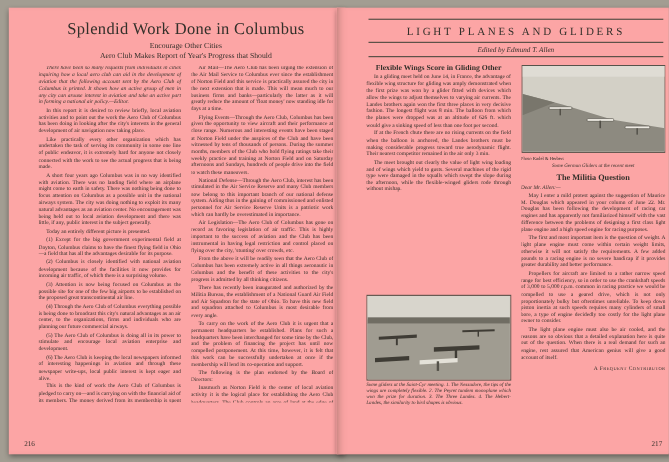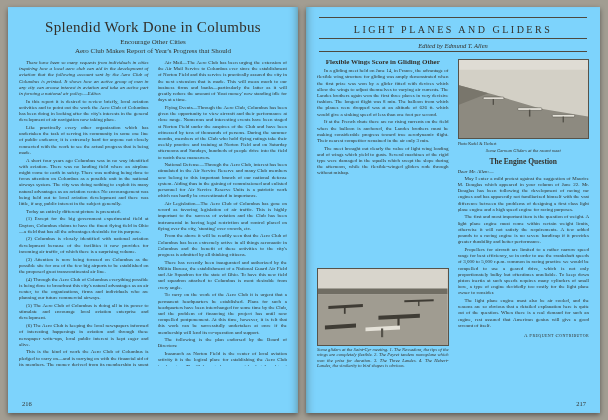--- a/index.html
+++ b/index.html
@@ -5,22 +5,23 @@
   html,body{margin:0;padding:0;}
   body{
     width:608px;height:420px;overflow:hidden;
     background:#a29d92;
     font-family:"Liberation Serif","DejaVu Serif",serif;
     color:#33302a;
   }
   .spread{position:relative;width:608px;height:420px;}
   .page{
     position:absolute;top:7px;bottom:7px;
-    background:#7dd3fc;
+    background:#fca5a5;
     box-shadow:0 2px 5px rgba(0,0,0,.45);
+    padding-left:16px;
   }
   .page.left{left:8px;width:290px;box-shadow:0 2px 5px rgba(0,0,0,.45), inset -7px 0 9px -7px rgba(60,50,30,.5);}
   .page.right{left:306px;width:294px;box-shadow:0 2px 5px rgba(0,0,0,.45), inset 7px 0 9px -7px rgba(60,50,30,.5);}
 
   
   .lp-title{font-size:15px;text-align:center;margin:12px 8px 2px;font-weight:normal;letter-spacing:.3px;}
   .lp-sub{font-size:7px;text-align:center;line-height:8.5px;}
   .cols{display:flex;gap:9px;padding:0 11px;margin-top:5px;height:306px;overflow:hidden;}
   .col{flex:1;text-align:justify;font-size:5px;line-height:6.2px;overflow:hidden;}
   .para{margin:0 0 1.5px;text-indent:7px;}
@@ -154,21 +155,21 @@
             </g>
             <g fill="#514e46">
               <rect x="39" y="40" width="1.5" height="6"></rect>
               <rect x="81" y="51" width="1.7" height="7"></rect>
               <rect x="120" y="58" width="1.5" height="6"></rect>
             </g>
           </svg>
         </div>
         <p class="credit">Photo Kadel &amp; Herbert</p>
         <p class="caption">Some German Gliders at the recent meet</p>
-        <p class="para art2-title">The Engine Question</p>
+        <p class="para art2-title">The Militia Question</p>
         <p class="salutation">Dear Mr. Allen:—</p>
         <div>
             <p class="para">May I enter a mild protest against the suggestion of Maurice M. Douglas which appeared in your column of June 22. Mr. Douglas has been following the development of racing car engines and has apparently not familiarized himself with the vast difference between the problems of designing a first class light plane engine and a high speed engine for racing purposes.</p>
             <p class="para">The first and most important item is the question of weight. A light plane engine must come within certain weight limits, otherwise it will not satisfy the requirements. A few added pounds to a racing engine is no severe handicap if it provides greater durability and better performance.</p>
             <p class="para">Propellers for aircraft are limited to a rather narrow speed range for best efficiency, so in order to use the crankshaft speeds of 3,000 to 5,000 r.p.m. common in racing practice we would be compelled to use a geared drive, which is not only proportionately bulky but oftentimes unreliable. To keep down piston inertia at such speeds requires many cylinders of small bore, a type of engine decidedly too costly for the light plane owner to consider.</p>
             <p class="para">The light plane engine must also be air cooled, and the reasons are so obvious that a detailed explanation here is quite out of the question. When there is a real demand for such an engine, rest assured that American genius will give a good account of itself.</p>
           </div>
         <p class="signature">A Frequent Contributor</p>
       </div>
 

